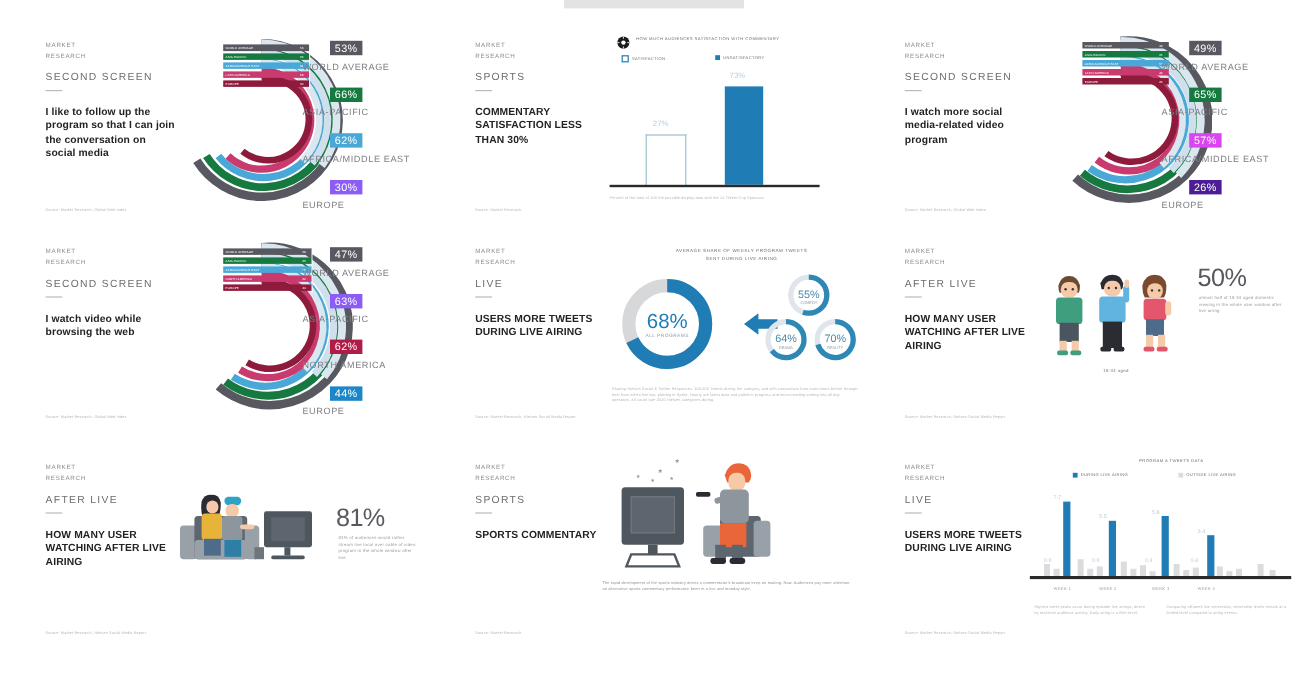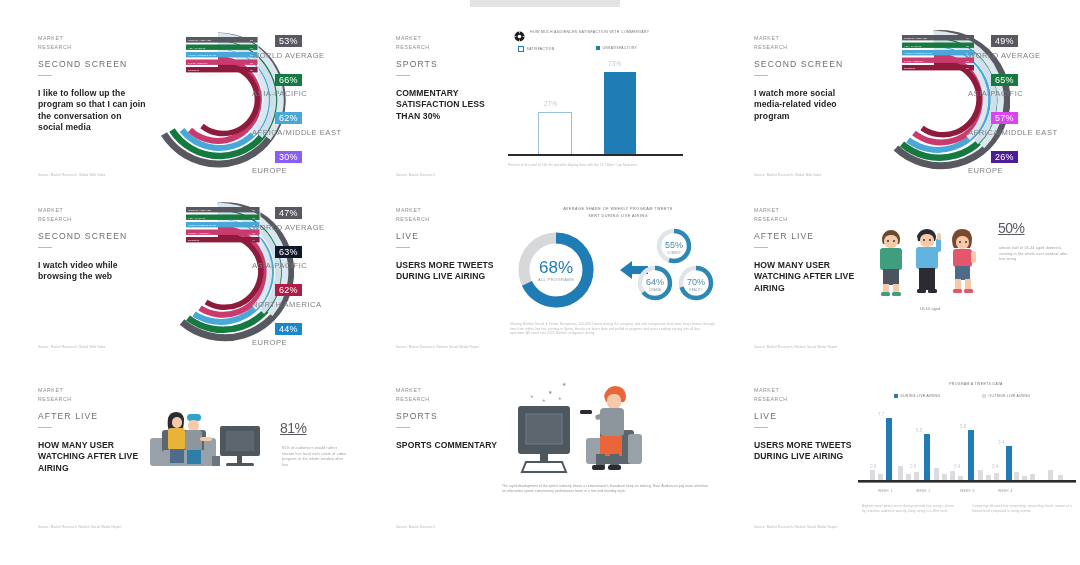--- a/index.html
+++ b/index.html
@@ -42,21 +42,21 @@
   .chart-t{position:absolute;font-size:3.5px;color:#6f6f76;letter-spacing:.35px;text-transform:uppercase;}
   .lg-row{position:absolute;font-size:3.4px;color:#6f6f76;letter-spacing:.3px;text-transform:uppercase;}
   .swatch{display:inline-block;width:3.6px;height:3.6px;vertical-align:middle;margin-right:3px;}
   .barlbl{position:absolute;font-size:6.5px;color:#b8cfdd;font-weight:300;}
   .srcnote{position:absolute;font-size:3.1px;color:#b4b4b9;line-height:4.5px;letter-spacing:.15px;}
 
   
   .donut-title{position:absolute;text-align:center;font-size:3.8px;color:#6f6f76;letter-spacing:.45px;line-height:6px;text-transform:uppercase;}
 
   
-  .bigpct{position:absolute;font-size:14px;font-weight:300;color:#585860;letter-spacing:-.5px;text-decoration:underline;}
+  .bigpct{position:absolute;font-size:21px;font-weight:300;color:#585860;letter-spacing:-.5px;}
   .bigtxt{position:absolute;font-size:3.6px;color:#9a9aa1;line-height:5.6px;letter-spacing:.2px;}
   .agecap{position:absolute;font-size:3.6px;color:#77777e;letter-spacing:.3px;text-align:center;}
 
   .para{position:absolute;font-size:3.2px;color:#8e8e95;line-height:5px;letter-spacing:.15px;}
 </style>
 </head>
 <body>
 
 <div class="page">
   <div class="topstrip"></div>
@@ -259,21 +259,21 @@
             <line x1="118" y1="9" x2="118" y2="46" stroke="#ffffff" stroke-width="0.8"></line>
           </g>
         </svg>
       </div>
       <div class="legend">
         <div class="lg-item">
           <span class="lg-pct" style="background:#585860">47%</span>
           <div class="lg-lab">WORLD AVERAGE</div>
         </div>
         <div class="lg-item">
-          <span class="lg-pct" style="background:#0f172a">63%</span>
+          <span class="lg-pct" style="background:#8b5cf6">63%</span>
           <div class="lg-lab">ASIA-PACIFIC</div>
         </div>
         <div class="lg-item">
           <span class="lg-pct" style="background:#b01b47">62%</span>
           <div class="lg-lab">NORTH AMERICA</div>
         </div>
         <div class="lg-item">
           <span class="lg-pct" style="background:#1b86c8">44%</span>
           <div class="lg-lab">EUROPE</div>
         </div>

